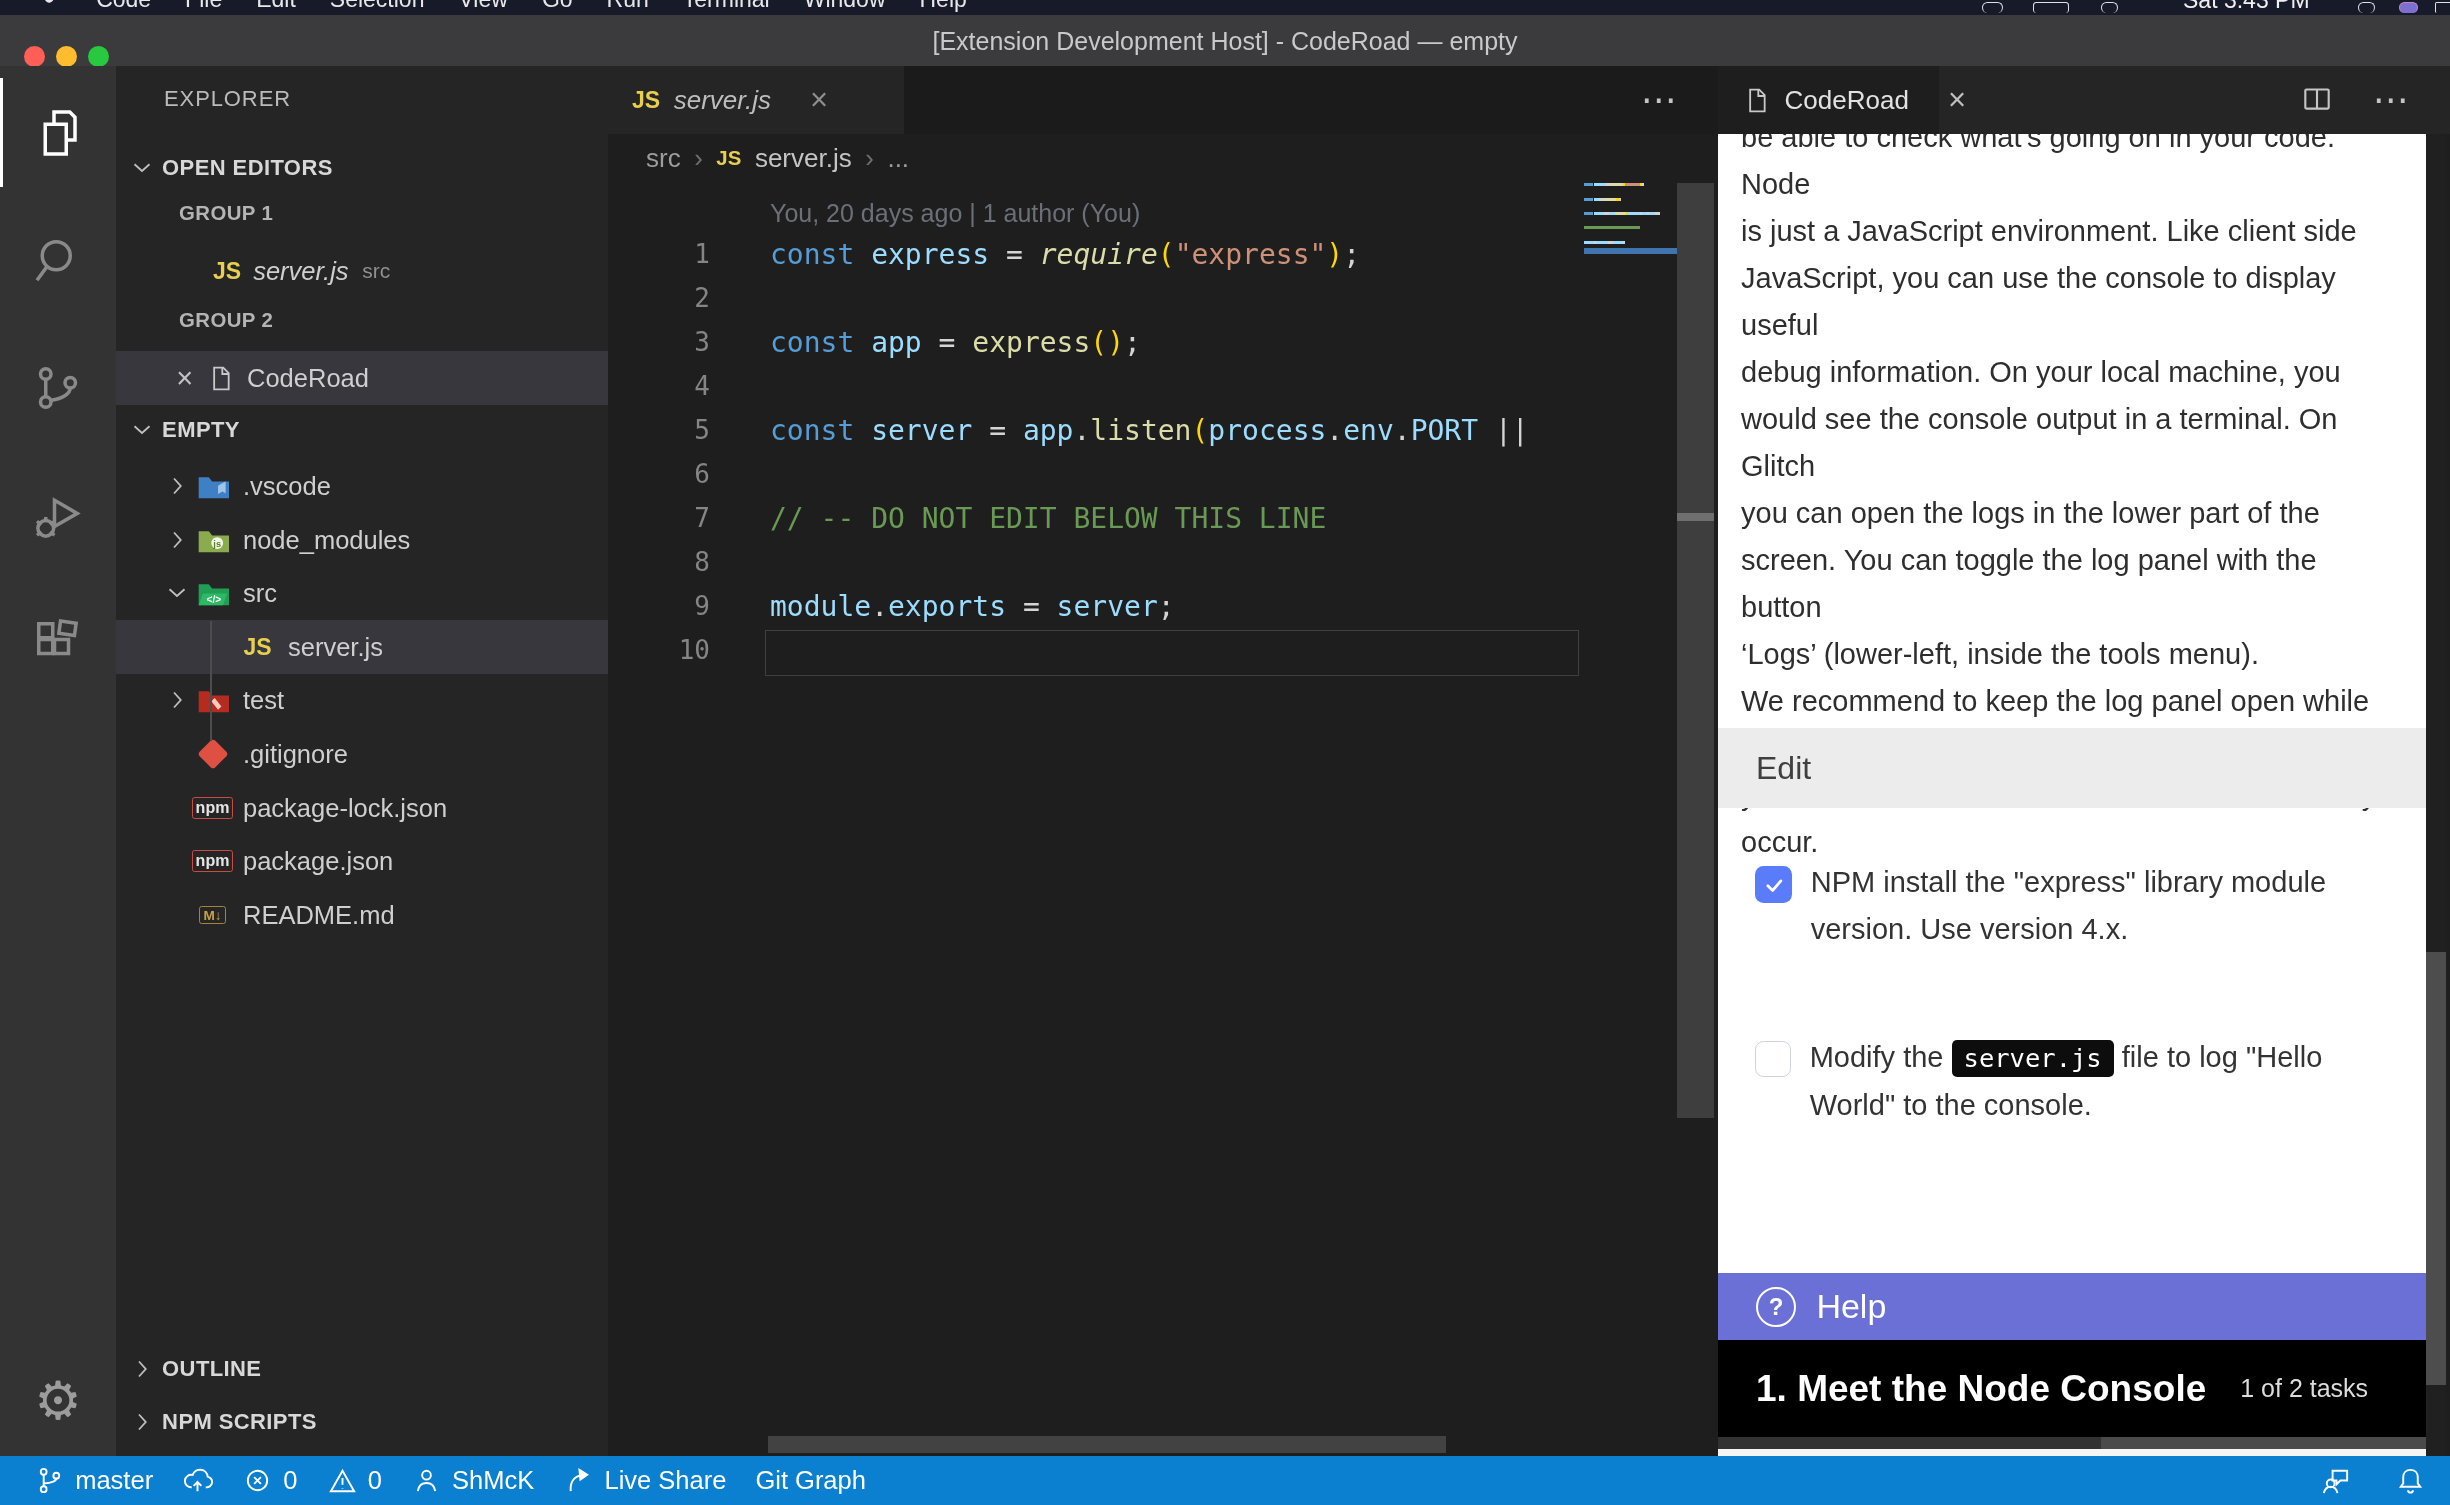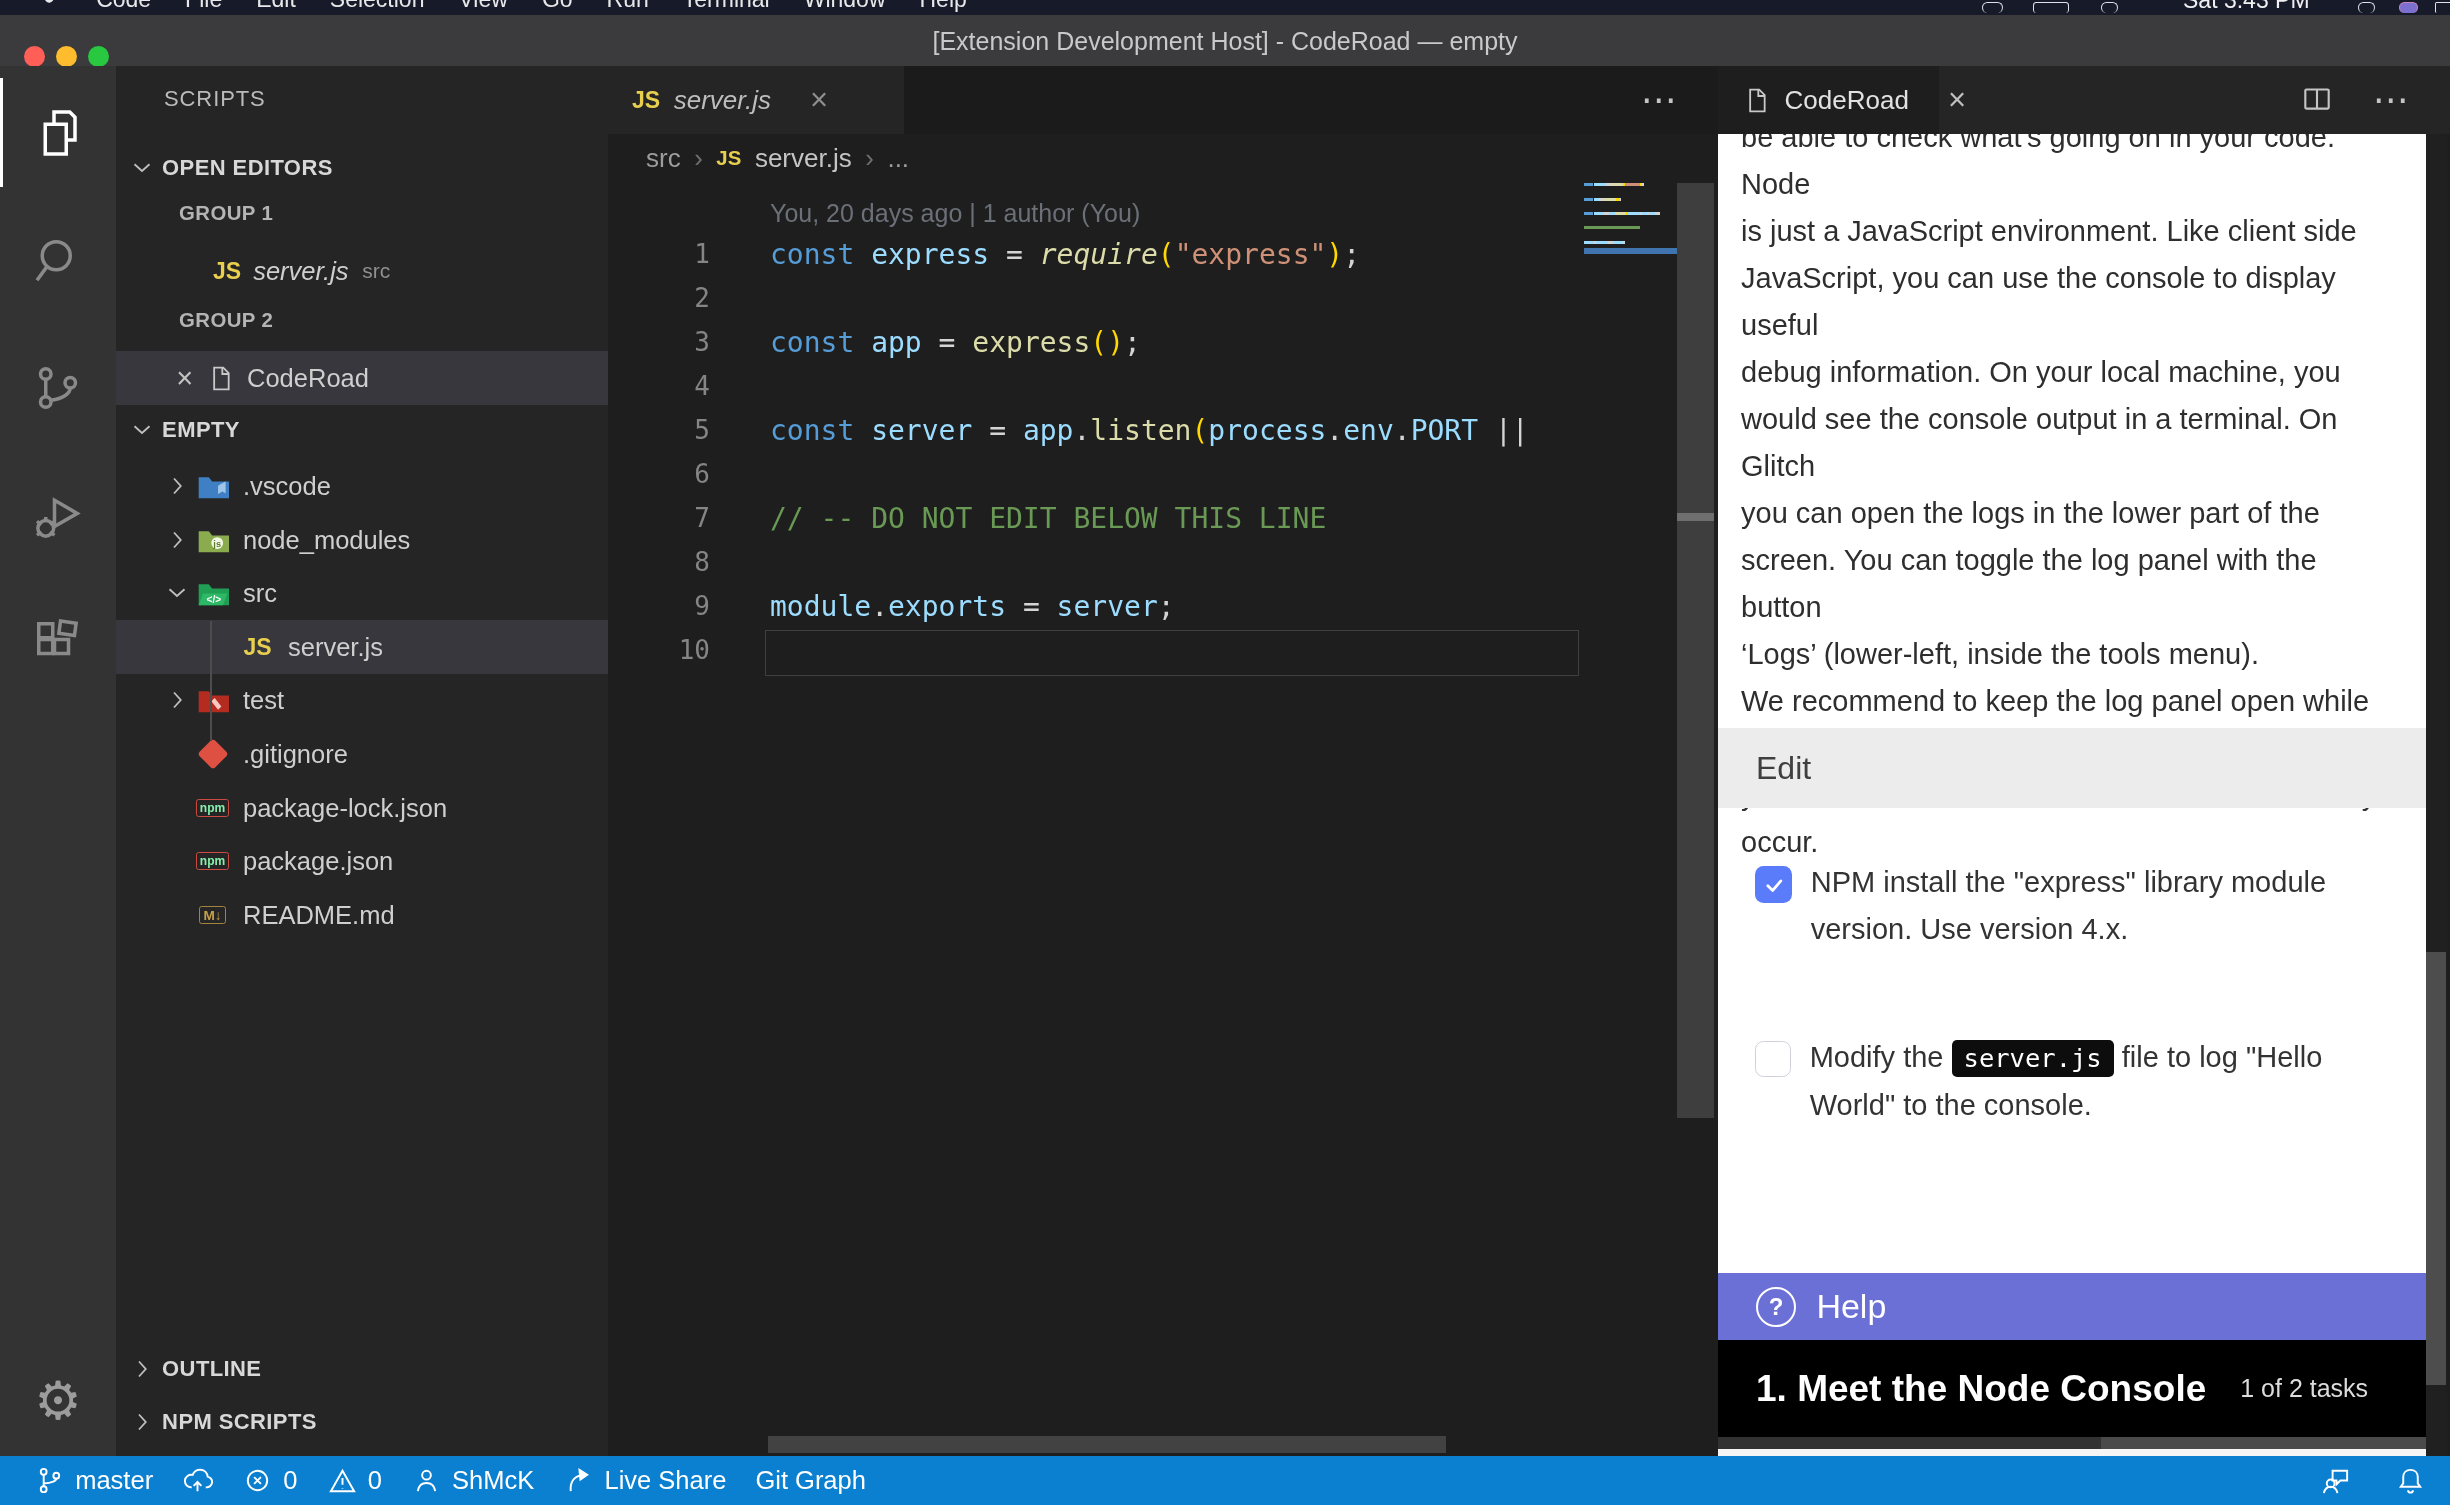--- a/index.html
+++ b/index.html
@@ -34,21 +34,21 @@
   .rowlabel{color:#cfcfcf;font-size:25.5px;white-space:nowrap;}
   .rowlabel.preview{font-style:italic;}
   .rowdetail{color:#8f8f8f;font-size:21px;margin-left:13.6px;}
   .treerow{position:absolute;left:0;width:493px;height:54px;display:flex;align-items:center;}
   .treerow.selected{background:#37373d;}
   .treerow .chev{width:29px;margin-left:49px;display:flex;}
   .treerow .nochev{width:29px;margin-left:49px;}
   .treerow.child .nochev{width:29px;margin-left:94px;}
   .ficon{width:37px;display:flex;justify-content:center;margin-right:12px;}
   .jsbadge{color:#e8cf4e;font-weight:800;font-size:23px;font-family:"Liberation Sans",sans-serif;}
-  .npmbadge{color:#86efac;border:1.7px solid #cb4b42;border-radius:2.6px;font-size:12px;font-weight:700;padding:0.9px 2.6px;}
+  .npmbadge{color:#e5e5e5;border:1.7px solid #cb4b42;border-radius:2.6px;font-size:16px;font-weight:700;padding:0.9px 2.6px;}
   .mdbadge{color:#c7a14a;border:1.7px solid #a3843c;border-radius:2.6px;font-size:13.6px;font-weight:700;padding:0.9px 3.4px;}
   .gitdiamond{width:22px;height:22px;background:#de5041;transform:rotate(45deg);border-radius:3.4px;}
   .indentguide{position:absolute;left:94px;top:555px;width:1.7px;height:120px;background:#4d4d4d;}
   
   #editor1{left:608px;top:66px;width:1110px;height:1390px;background:#1e1e1e;overflow:hidden;}
   #tabbar1{position:absolute;left:0;top:0;width:1110px;height:68px;background:#1b1b1c;}
   #tab1{position:absolute;left:0;top:0;width:296px;height:68px;background:#252526;display:flex;align-items:center;}
   .tabicon{margin-left:24px;margin-right:13.6px;display:flex;}
   .tablabel{color:#bdbdbd;font-size:26px;}
   .tablabel.preview{font-style:italic;}
@@ -179,21 +179,21 @@
         <rect x="5" y="5" width="8" height="8"></rect>
         <rect x="17" y="4" width="9" height="7" transform="rotate(8 21 7)"></rect>
       </svg>
     </div>
     <div class="actitem" style="top: 1280px;">
       <span class="gearglyph">⚙</span>
     </div>
   </div>
 
 <div id="sidebar" class="abs">
-  <div class="sbheader" style="top:20.4px;">SCRIPTS</div>
+  <div class="sbheader" style="top:20.4px;">EXPLORER</div>
   <div id="sb-dyn">
       <div class="sectionrow" style="top: 77px; height: 49px;">
         <span class="chev">
           <svg viewBox="0 0 32 32">
             <path d="M6 11l10 9 10-9"></path>
           </svg>
         </span>
         <span>OPEN EDITORS</span>
       </div>
       <div class="grouplabel" style="top: 136px;">GROUP 1</div>

